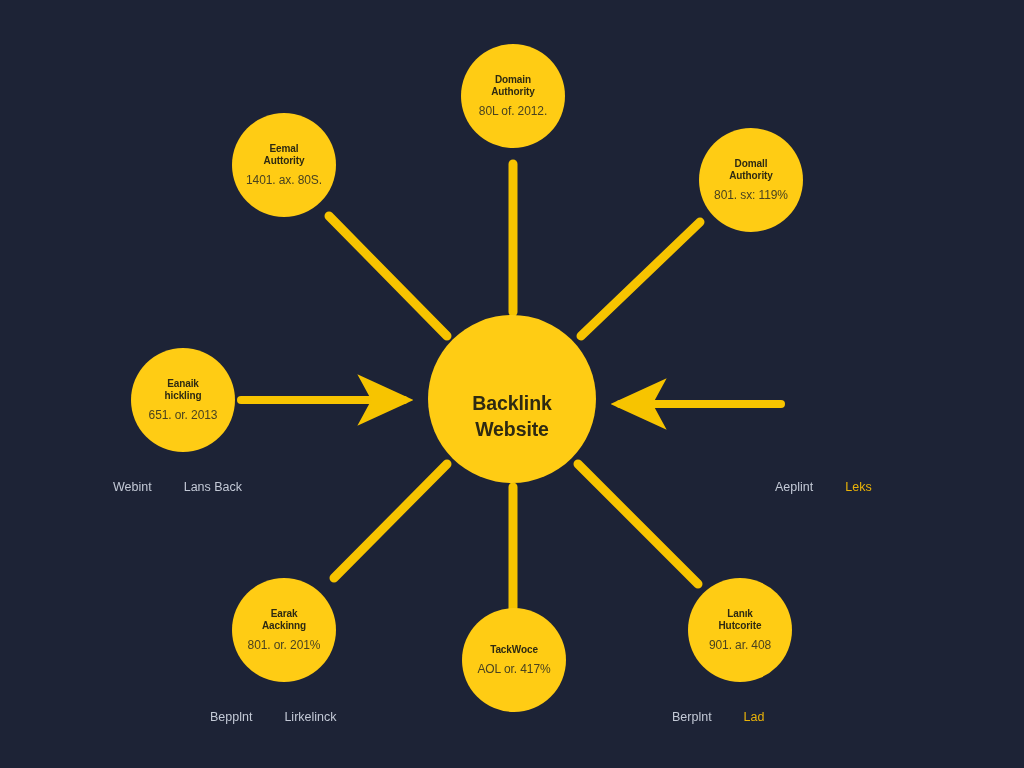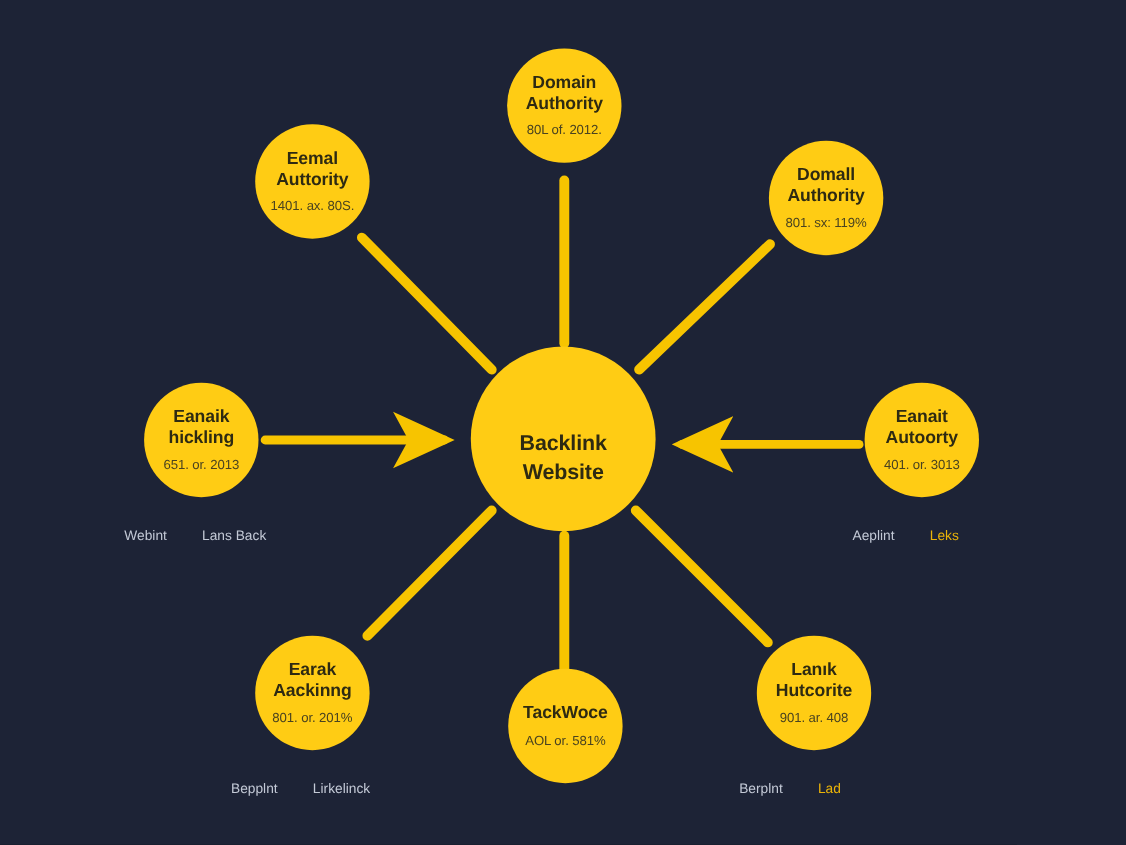--- a/index.html
+++ b/index.html
@@ -63,21 +63,21 @@
     line-height: 1.33;
     margin-top: 35px;
   }
   
   .node-sat {
     width: 104px;
     height: 104px;
     z-index: 4;
   }
   .node-sat .node-title {
-    font-size: 16px;
+    font-size: 10px;
   }
   .node-sat .node-sub {
     font-size: 12px;
   }
   .pos-top          { left: 461px; top: 44px;  }
   .pos-top-left     { left: 232px; top: 113px; }
   .pos-top-right    { left: 699px; top: 128px; }
   .pos-left         { left: 131px; top: 348px; }
   .pos-right        { left: 786px; top: 348px; }
   .pos-bottom-left  { left: 232px; top: 578px; }
@@ -163,41 +163,34 @@
   </div>
 
   <div class="node node-sat pos-left">
     <div class="node-title">
       <span>Eanaik</span><br>
       <span>hickling</span>
     </div>
     <div class="node-sub">651. or. 2013</div>
   </div>
 
-  <div class="node node-sat pos-right">
-    <div class="node-title">
-      <span>Eanait</span><br>
-      <span>Autoorty</span>
-    </div>
-    <div class="node-sub">401. or. 3013</div>
-  </div>
 
   <div class="node node-sat pos-bottom-left">
     <div class="node-title">
       <span>Earak</span><br>
       <span>Aackinng</span>
     </div>
     <div class="node-sub">801. or. 201%</div>
   </div>
 
   <div class="node node-sat pos-bottom">
     <div class="node-title">
       <span>TackWoce</span>
     </div>
-    <div class="node-sub">AOL or. 581%</div>
+    <div class="node-sub">AOL or. 417%</div>
   </div>
 
   <div class="node node-sat pos-bottom-right">
     <div class="node-title">
       <span>Lanık</span><br>
       <span>Hutcorite</span>
     </div>
     <div class="node-sub">901. ar. 408</div>
   </div>
 

